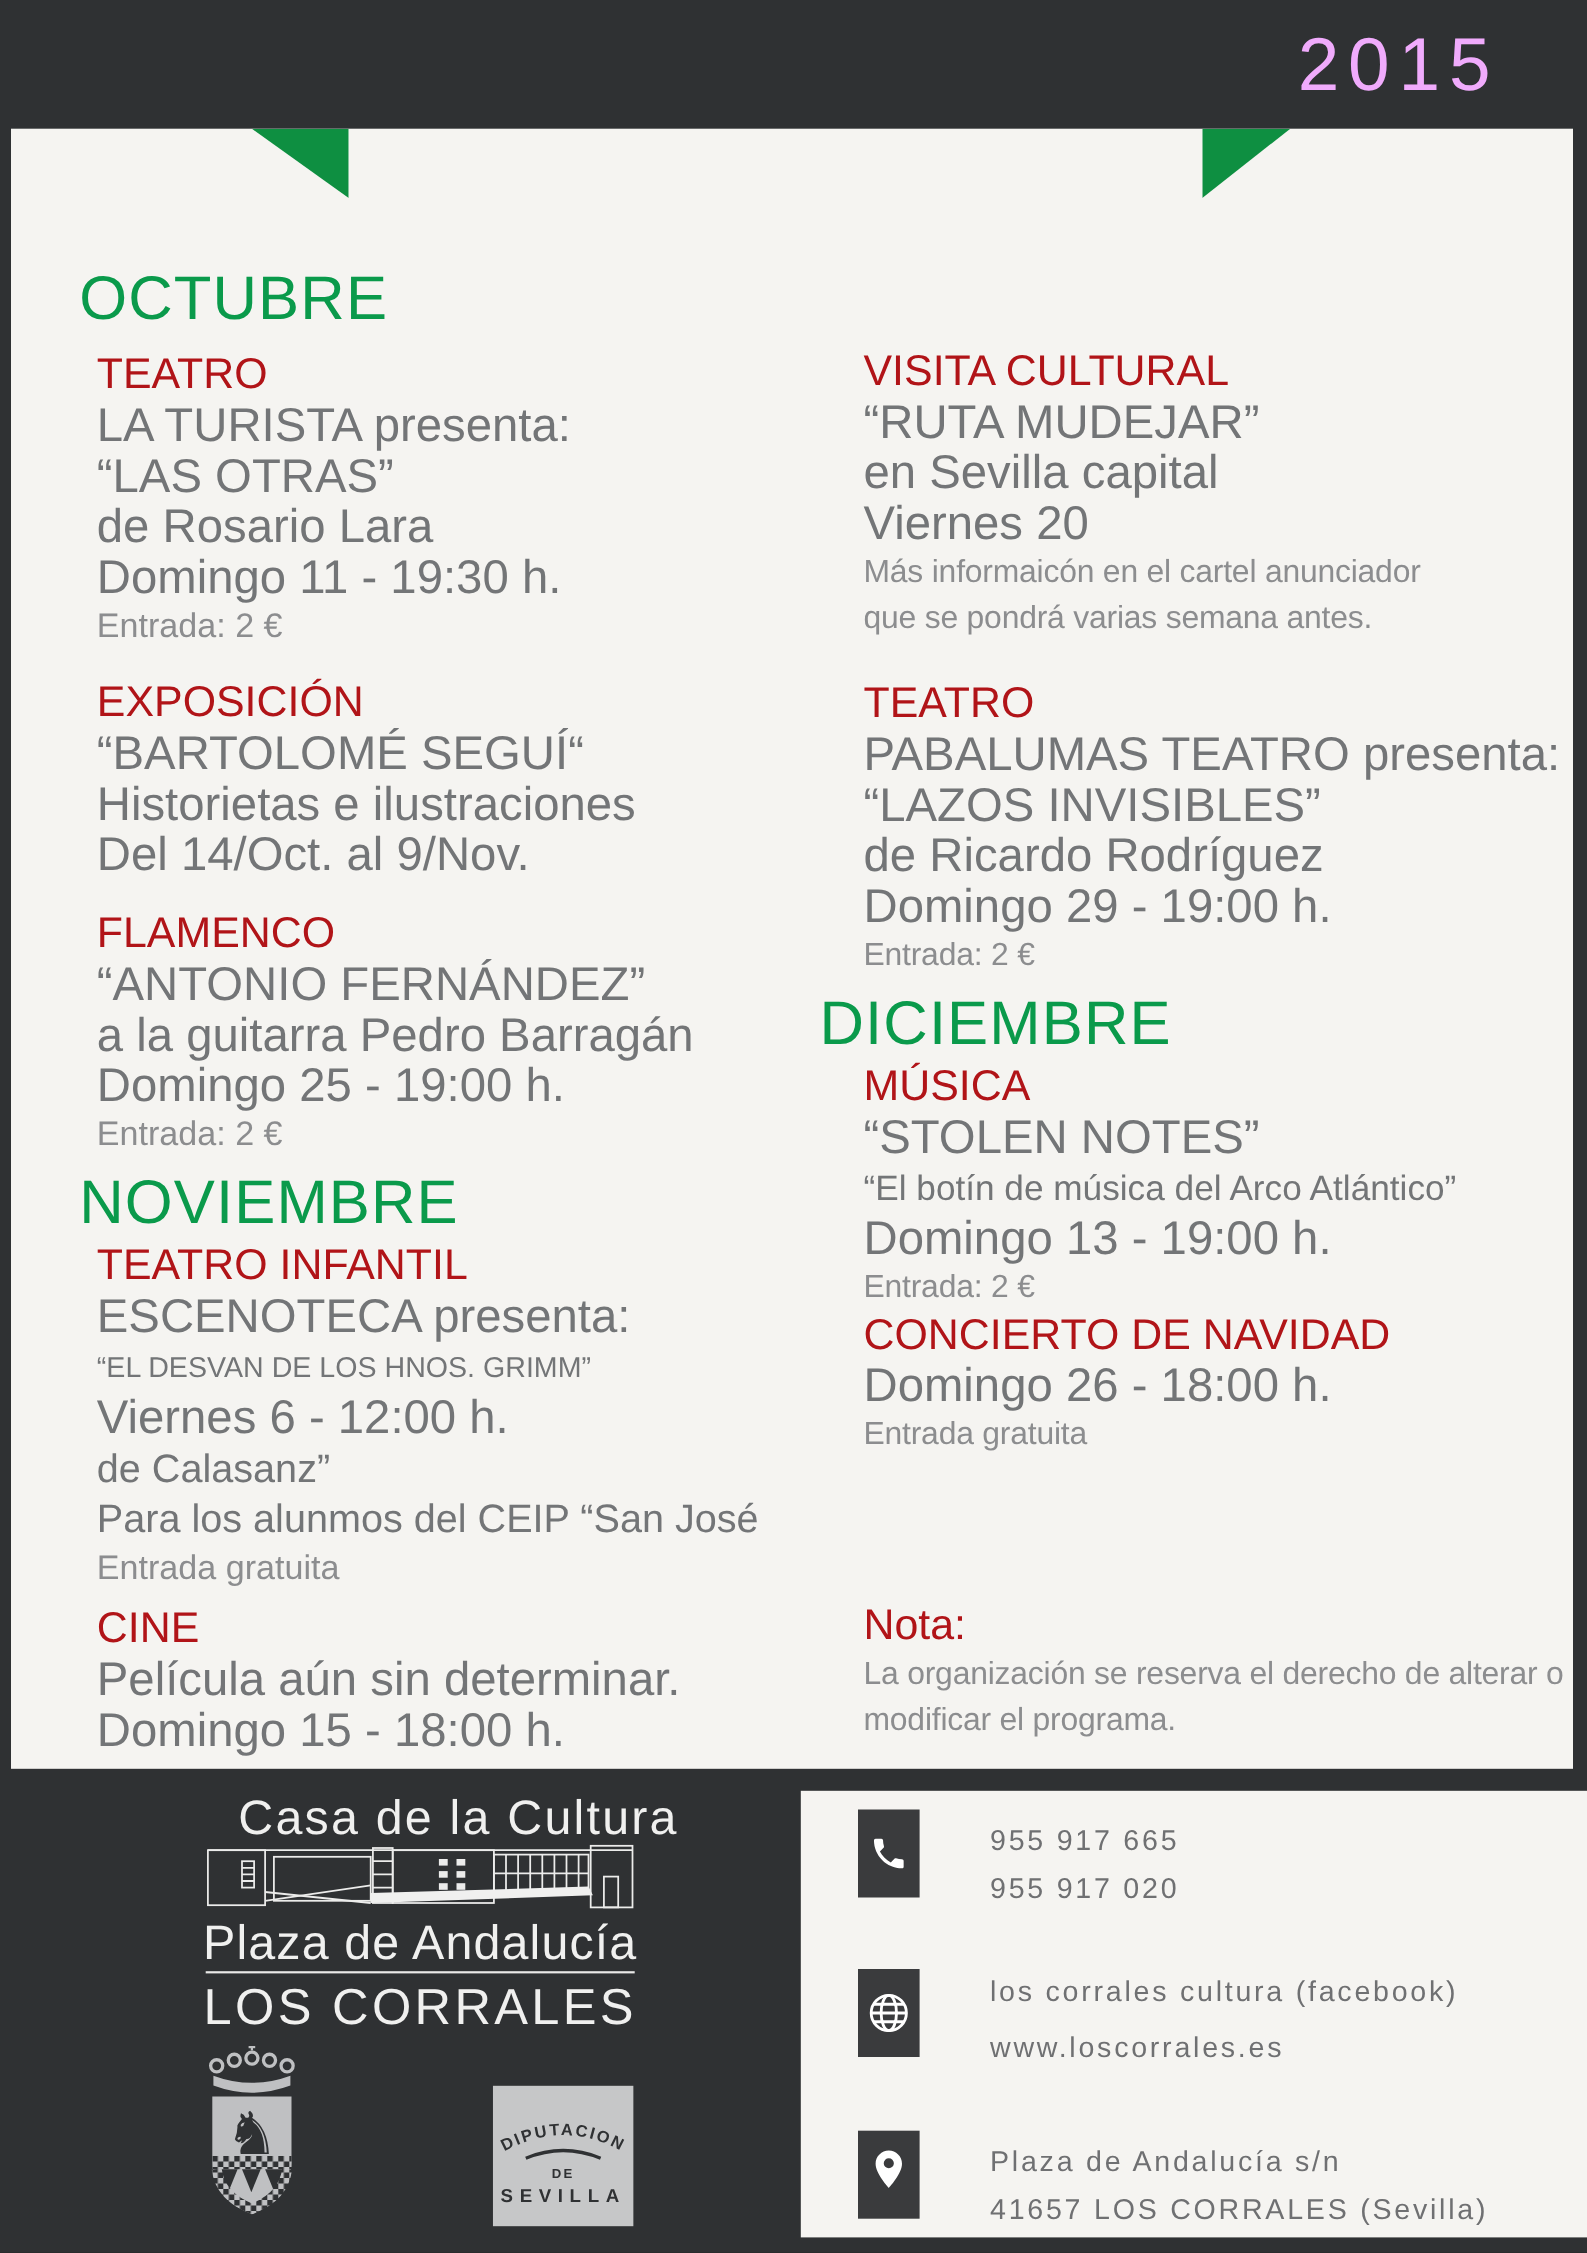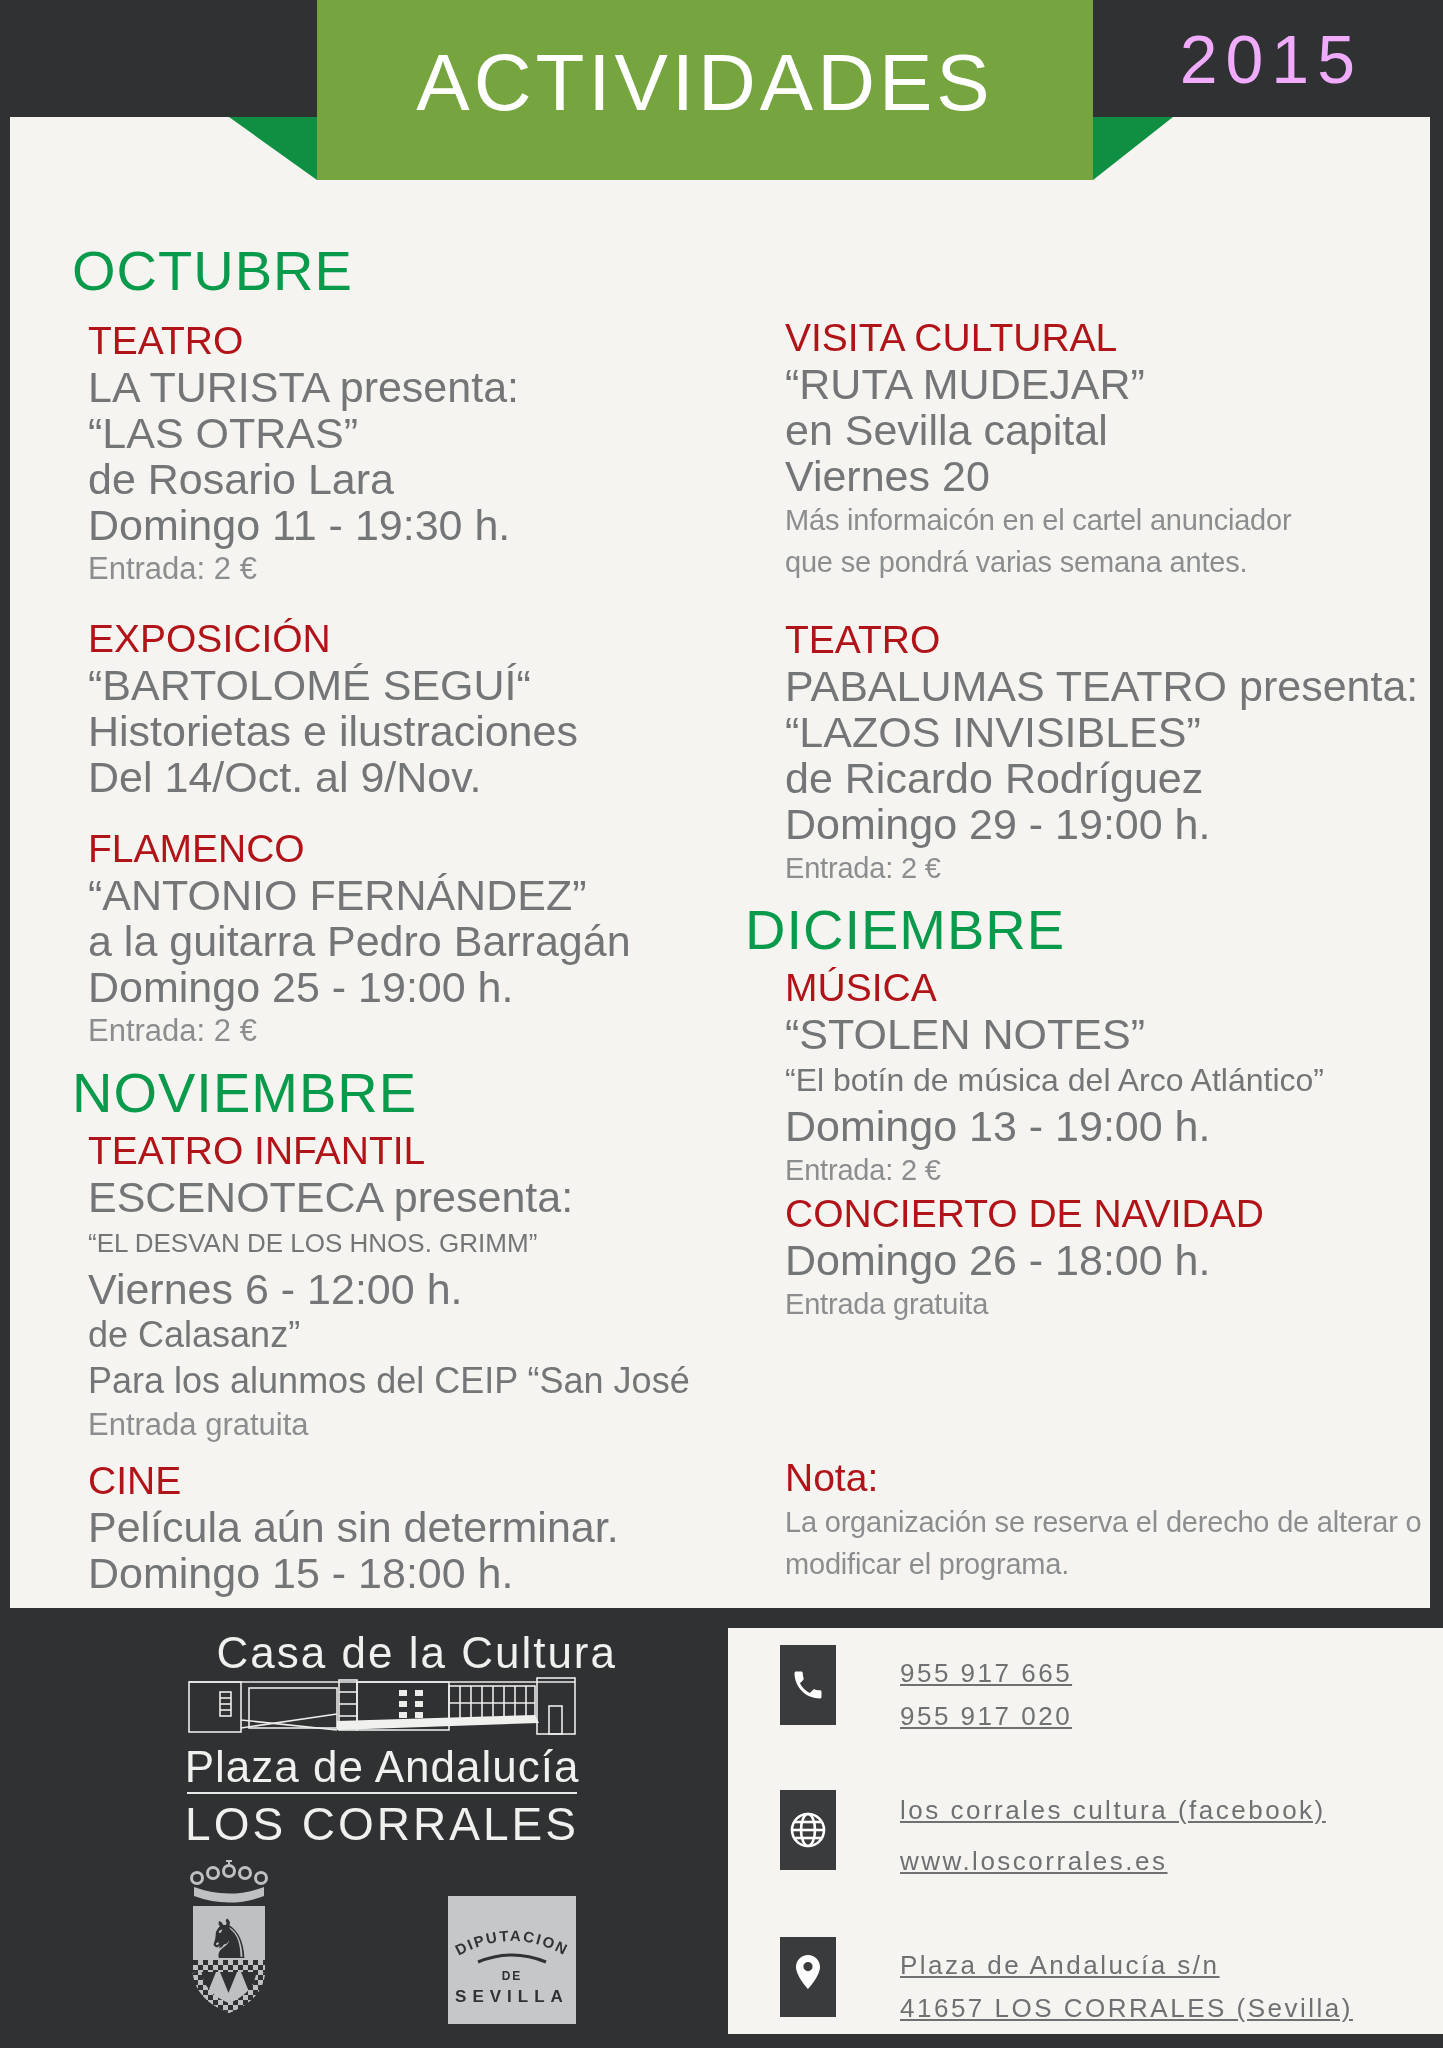--- a/index.html
+++ b/index.html
@@ -51,35 +51,32 @@
   .town-title{position:absolute;left:147px;top:1797px;width:470px;text-align:center;
     font-size:46px;letter-spacing:3px;color:#f0f0ef;white-space:nowrap;}
   .crest{position:absolute;left:183px;top:1860px;}
   .dip-logo{position:absolute;left:448px;top:1896px;}
 
   .contact-panel{position:absolute;left:728px;top:1628px;width:715px;height:406px;background:#f5f4f1;}
   .icon-box{position:absolute;left:52px;width:56px;height:80px;background:#3a3b3d;}
   .icon-phone{top:17px;}
   .icon-globe{top:162px;}
   .icon-pin{top:309px;}
-  .ct{position:absolute;left:172px;font-size:26px;letter-spacing:2.5px;color:#6f7072;white-space:nowrap;text-decoration:underline;}
+  .ct{position:absolute;left:172px;font-size:26px;letter-spacing:2.5px;color:#6f7072;white-space:nowrap;}
   .ct1{top:30px;} .ct2{top:73px;}
   .ct3{top:167px;} .ct4{top:218px;}
   .ct5{top:322px;} .ct6{top:365px;}
 </style>
 </head>
 <body>
 
 <div class="page">
 
   <div class="white-panel"></div>
 
-  <div class="ribbon">
-    <span>ACTIVIDADES</span>
-  </div>
   <svg class="fold fold-left" width="88" height="63">
     <polygon points="0,0 88,0 88,63" fill="#0e8f41"></polygon>
   </svg>
   <svg class="fold fold-right" width="80" height="63">
     <polygon points="0,0 80,0 0,63" fill="#0e8f41"></polygon>
   </svg>
   <div class="year">2015</div>
 
   <div class="col col-left">
     <div class="m">OCTUBRE</div>

